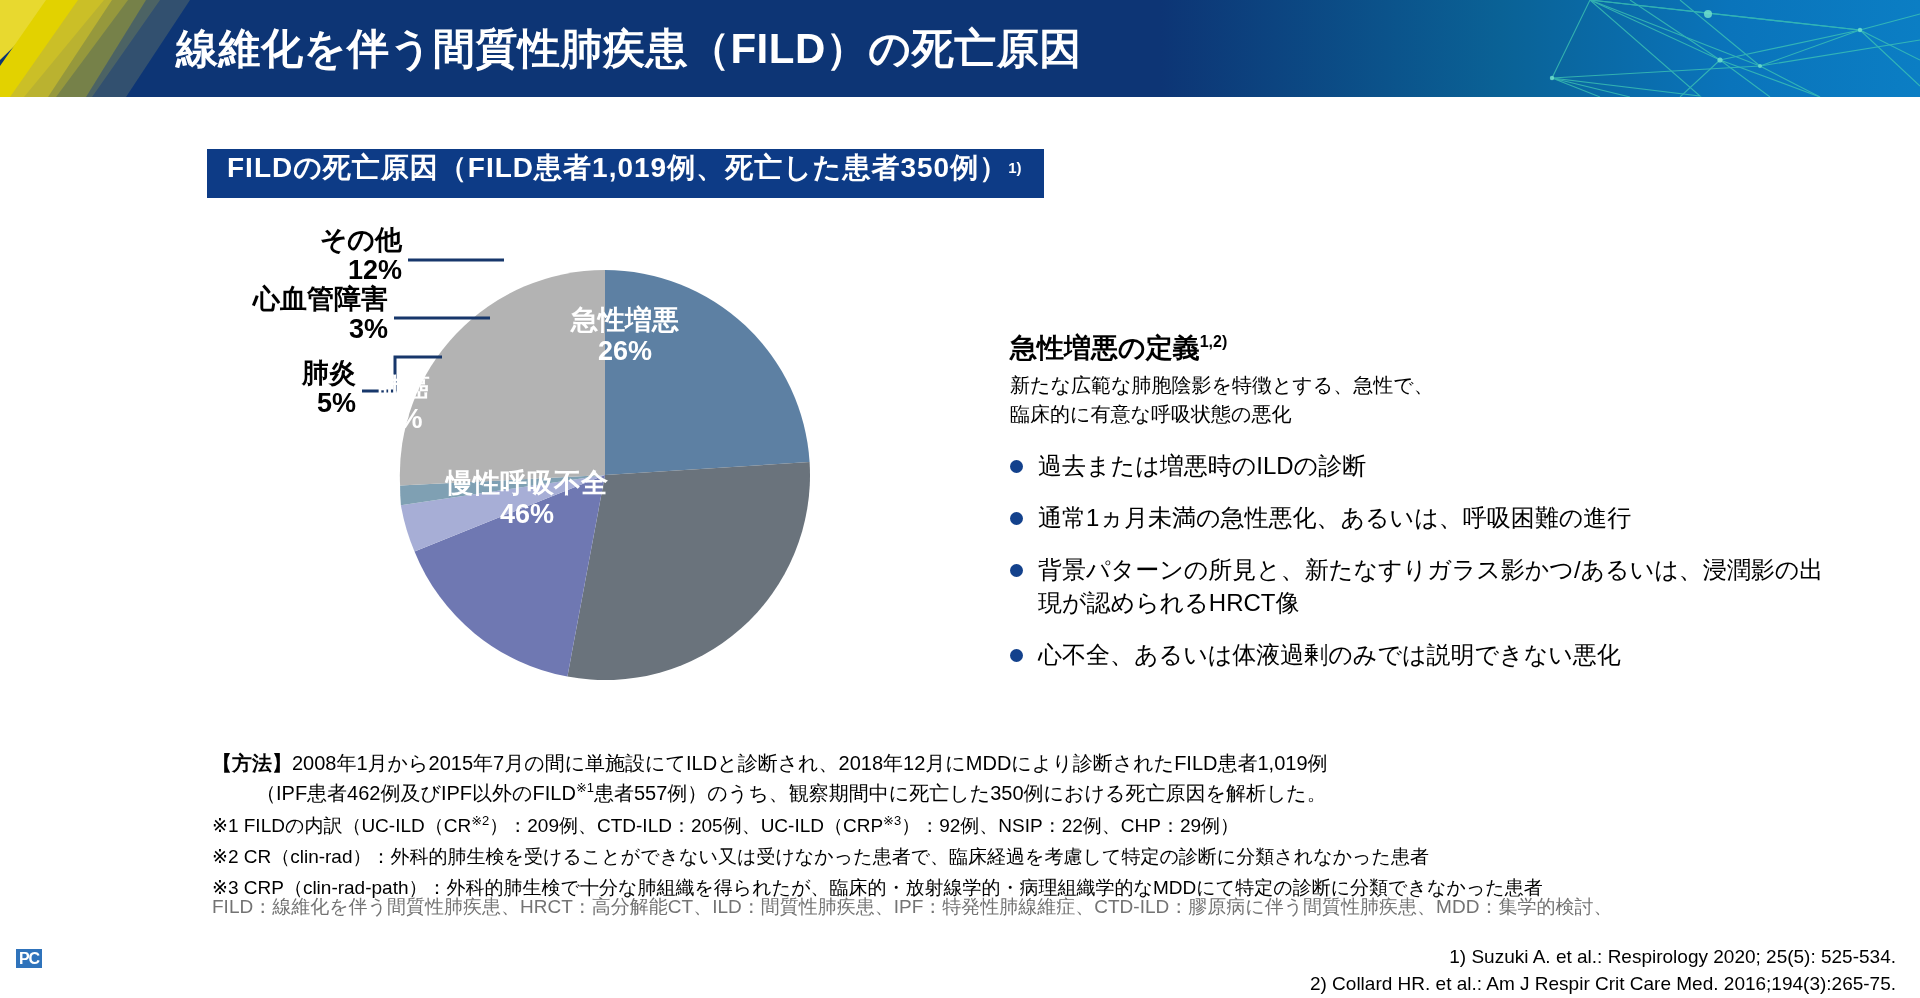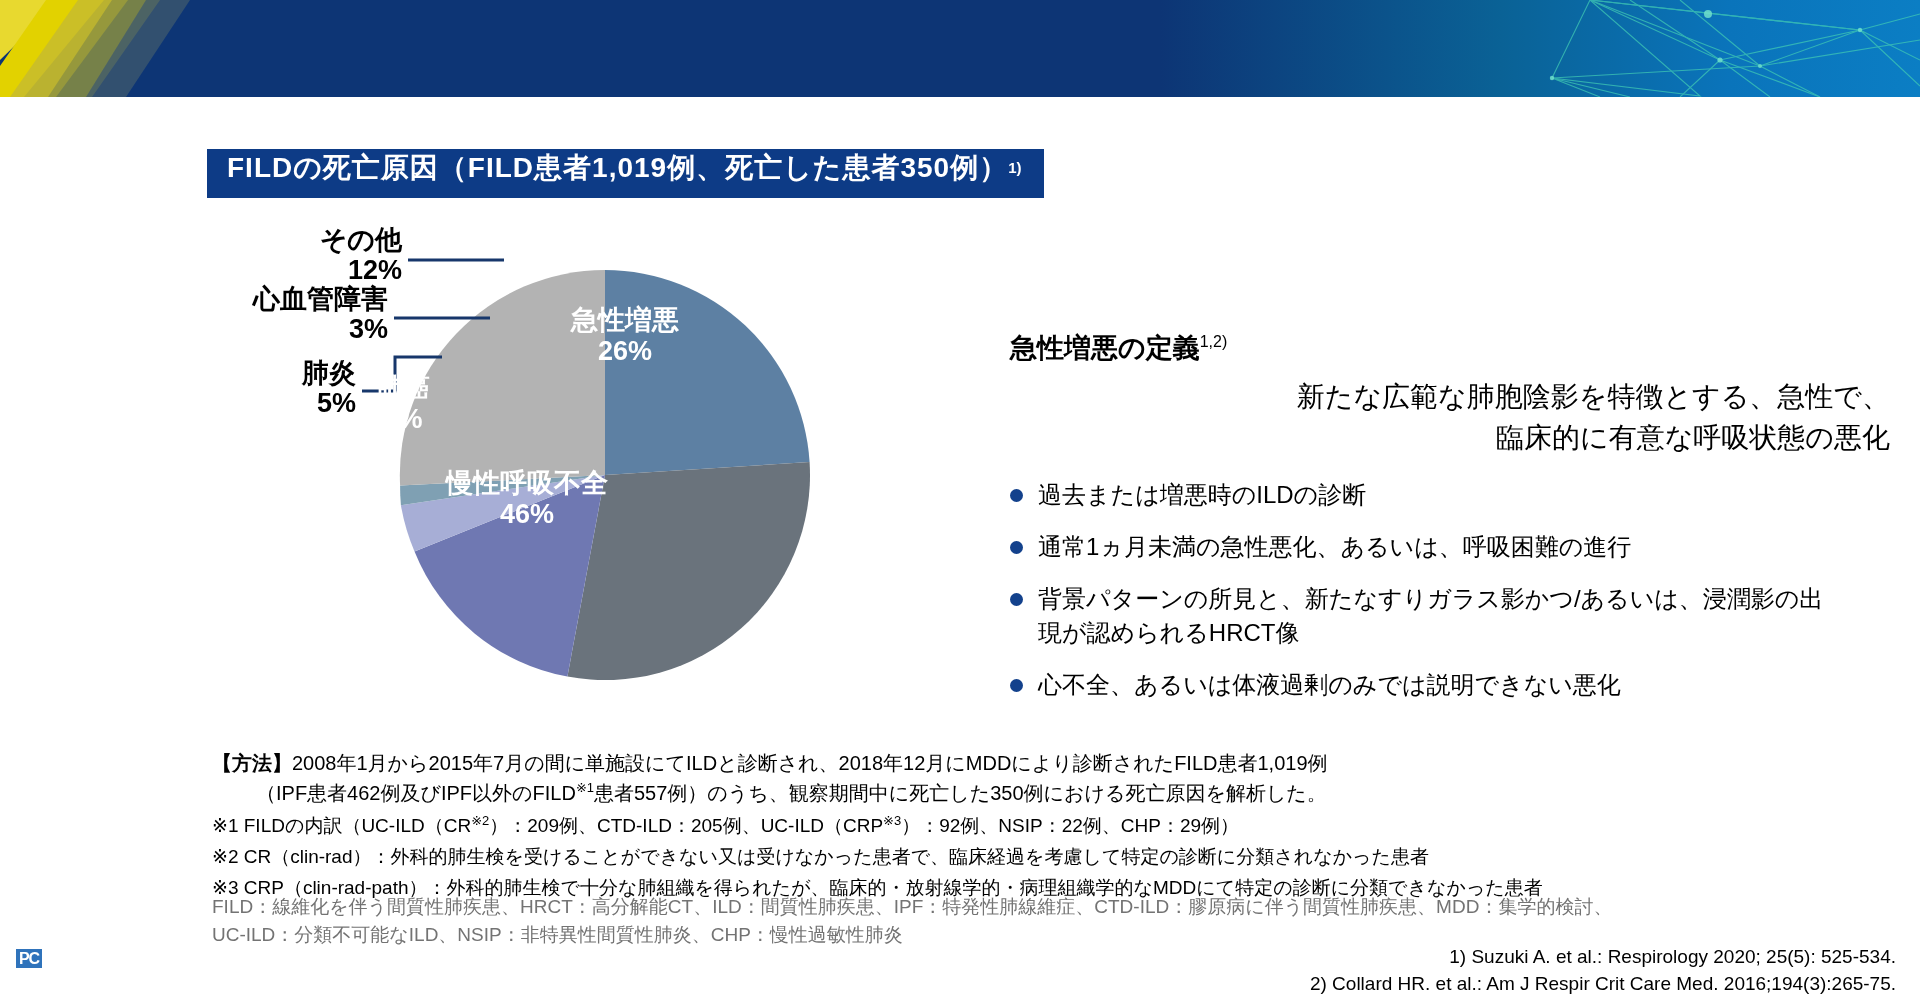--- a/index.html
+++ b/index.html
@@ -43,23 +43,23 @@
     font-size: 27px; font-weight: 700; line-height: 1.12; white-space: nowrap;
   }
   .in-label {
     position: absolute; text-align: center; color: #fff;
     font-size: 27px; font-weight: 700; line-height: 1.15; white-space: nowrap;
   }
 
   
   #definition { position: absolute; left: 1010px; top: 330px; width: 880px; }
   #def-title { font-size: 27px; font-weight: 700; color: #000; }
-  #def-title sup { font-size: 16px; font-weight: 400; }
+  #def-title sup { font-size: 16px; font-weight: 700; }
   #def-body {
-    margin-top: 11px; font-size: 28px; color: #000; line-height: 1.45; font-weight: 400; text-align: right;
+    margin-top: 5px; font-size: 20px; color: #000; line-height: 1.45; font-weight: 400;
   }
   #def-bullets { margin-top: 20px; }
   .bullet-row { display: flex; align-items: flex-start; margin-bottom: 19px; }
   .bullet-dot {
     width: 13px; height: 13px; border-radius: 50%; background: #13418c;
     flex: 0 0 13px; margin-top: 11px; margin-right: 15px;
   }
   .bullet-text { font-size: 24px; color: #000; line-height: 1.38; }
 
   
@@ -126,20 +126,21 @@
         <circle cx="548" cy="14" r="4"></circle>
       </g>
     </svg>
     <svg id="header-chevrons" viewBox="0 0 190 97" preserveAspectRatio="none">
       <polygon points="0,0 62,0 0,60" fill="#e8d92f"></polygon>
       <polygon points="46,0 104,0 24,97 0,97 0,66" fill="#e2d200"></polygon>
       <polygon points="78,0 128,0 56,97 10,97" fill="#c9bd2a" opacity="0.92"></polygon>
       <polygon points="112,0 160,0 92,97 48,97" fill="#8e9340" opacity="0.82"></polygon>
       <polygon points="146,0 190,0 126,97 86,97" fill="#3f5a6e" opacity="0.75"></polygon>
     </svg>
+    <div id="header-title">線維化を伴う間質性肺疾患（FILD）の死亡原因</div>
   </div>
 
   <div id="banner">
     <span>FILDの死亡原因（FILD患者1,019例、死亡した患者350例）</span>
       <sup>1)</sup>
   </div>
 
   <div id="chart-area">
 
     <svg id="pie-svg" width="420" height="420" viewBox="0 0 420 420">
@@ -234,21 +235,20 @@
   <div class="notes">
     <div>
       <span>※1 FILDの内訳（UC-ILD（CR</span><sup>※2</sup><span>）：209例、CTD-ILD：205例、UC-ILD（CRP</span><sup>※3</sup><span>）：92例、NSIP：22例、CHP：29例）</span>
     </div>
     <div>※2 CR（clin-rad）：外科的肺生検を受けることができない又は受けなかった患者で、臨床経過を考慮して特定の診断に分類されなかった患者</div>
     <div>※3 CRP（clin-rad-path）：外科的肺生検で十分な肺組織を得られたが、臨床的・放射線学的・病理組織学的なMDDにて特定の診断に分類できなかった患者</div>
   </div>
 
   <div id="abbrev">
     <div>FILD：線維化を伴う間質性肺疾患、HRCT：高分解能CT、ILD：間質性肺疾患、IPF：特発性肺線維症、CTD-ILD：膠原病に伴う間質性肺疾患、MDD：集学的検討、</div>
-    <div>UC-ILD：分類不可能なILD、NSIP：非特異性間質性肺炎、CHP：慢性過敏性肺炎</div>
   </div>
 
   <div id="refs">
     <div>1) Suzuki A. et al.: Respirology 2020; 25(5): 525-534.</div>
     <div>2) Collard HR. et al.: Am J Respir Crit Care Med. 2016;194(3):265-75.</div>
   </div>
 
   <div id="logo">PC</div>
 
 </div>

